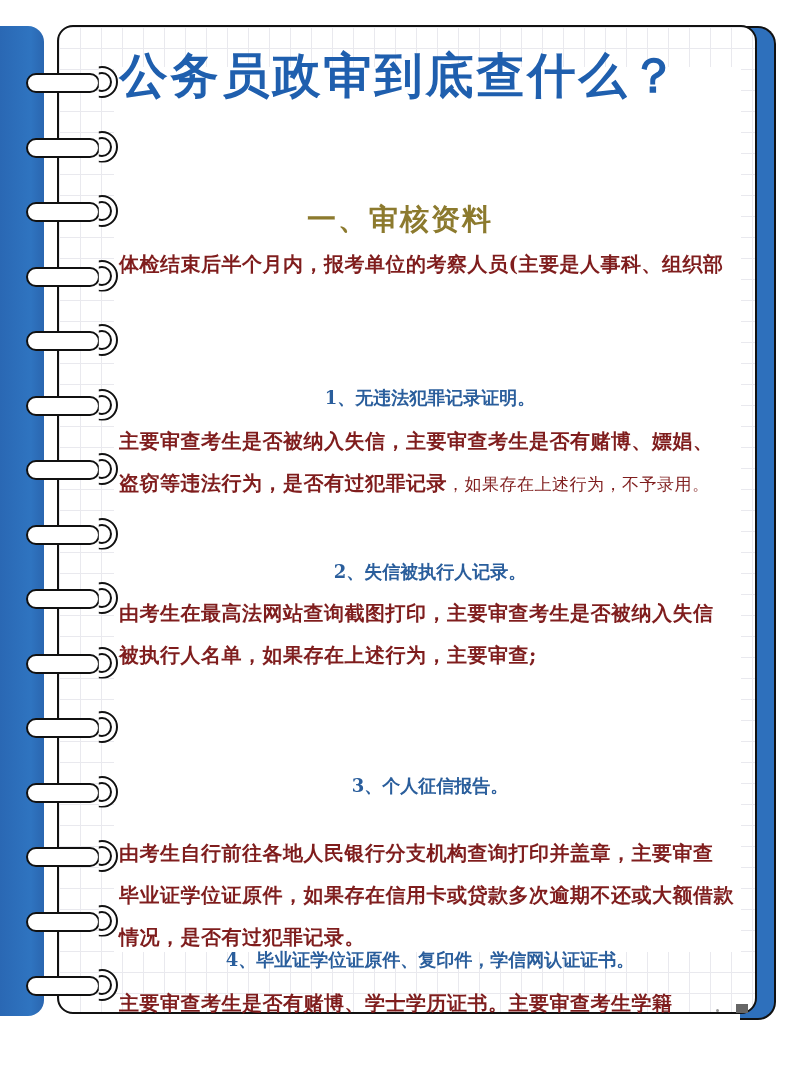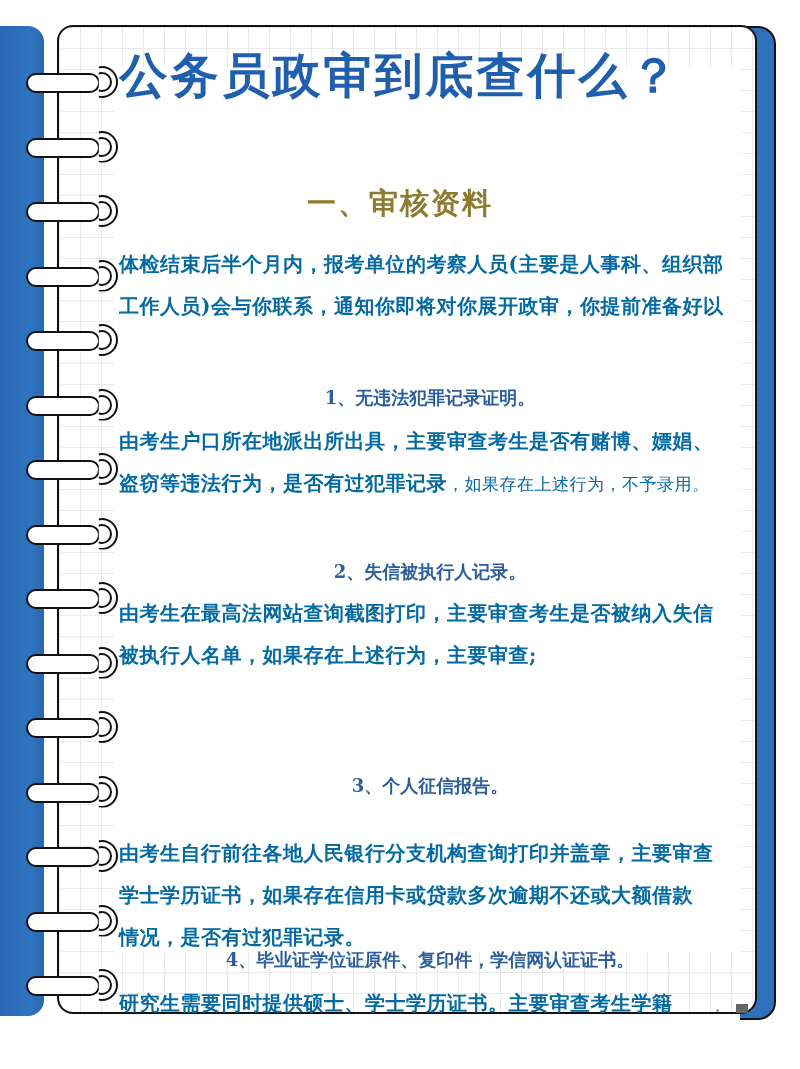--- a/index.html
+++ b/index.html
@@ -54,21 +54,21 @@
   }
   .section-head {
     position:absolute; left:0; width:800px; text-align:center; color:#8c7a2e;
     font-size:29px; font-weight:bold; letter-spacing:2px;
   }
   .sub-head {
     position:absolute; left:0; width:860px; text-align:center; color:#2a5e9c;
     font-size:18px; font-weight:bold;
   }
   .para {
-    position:absolute; left:119px; width:640px; color:#0369a1;
+    position:absolute; left:119px; width:640px; color:#7f1d1d;
     font-size:20px; font-weight:bold; line-height:42px; letter-spacing:0.5px;
   }
   .para .line { display:block; white-space:nowrap; }
   .plain { font-family:Liberation Serif, serif; font-weight:normal; font-size:17px; }
   .marker {
     position:absolute; left:736px; top:1004px; width:12px; height:9px; background:#666;
   }
   .dot { position:absolute; left:716px; top:1009px; width:3px; height:3px; background:#999; border-radius:50%; }
 </style>
 </head>
@@ -139,45 +139,44 @@
       <div class="loop"></div>
     </div>
     <div class="ring" style="top: 973px;">
       <div class="bar"></div>
       <div class="loop"></div>
     </div>
   </div>
 
 <h1 class="title" style="margin:0;">公务员政审到底查什么？</h1>
 
-<div class="section-head" style="top:184px;text-align:center;">一、审核资料</div>
+<div class="section-head" style="top:200px;text-align:center;">一、审核资料</div>
 
 <div class="para" style="top:243px;">
   <span class="line">体检结束后半个月内，报考单位的考察人员(主要是人事科、组织部</span>
-  <span class="line">工作人员)会与你联系，通知你即将对你展开政审，你提前准备好以</span>
 </div>
 
 <div class="sub-head" style="top:386px;">1、无违法犯罪记录证明。</div>
 <div class="para" style="top:420px;">
-  <span class="line">由考生户口所在地派出所出具，主要审查考生是否有赌博、嫖娼、</span>
+  <span class="line">主要审查考生是否被纳入失信，主要审查考生是否有赌博、嫖娼、</span>
   <span class="line"><span>盗窃等违法行为，是否有过犯罪记录</span><span class="plain">，如果存在上述行为，不予录用。</span></span>
 </div>
 
 <div class="sub-head" style="top:560px;">2、失信被执行人记录。</div>
 <div class="para" style="top:592px;">
   <span class="line">由考生在最高法网站查询截图打印，主要审查考生是否被纳入失信</span>
   <span class="line">被执行人名单，如果存在上述行为，主要审查;</span>
 </div>
 
 <div class="sub-head" style="top:774px;">3、个人征信报告。</div>
 <div class="para" style="top:832px;">
   <span class="line">由考生自行前往各地人民银行分支机构查询打印并盖章，主要审查</span>
-  <span class="line">学士学历证书，如果存在信用卡或贷款多次逾期不还或大额借款</span>
+  <span class="line">毕业证学位证原件，如果存在信用卡或贷款多次逾期不还或大额借款</span>
   <span class="line">情况，是否有过犯罪记录。</span>
 </div>
 
 <div class="sub-head" style="top:948px;">4、毕业证学位证原件、复印件，学信网认证证书。</div>
 <div class="para" style="top:982px;">
-  <span class="line">研究生需要同时提供硕士、学士学历证书。主要审查考生学籍</span>
+  <span class="line">主要审查考生是否有赌博、学士学历证书。主要审查考生学籍</span>
 </div>
 
 <div class="dot"></div>
 <div class="marker"></div>
 
 </body></html>

